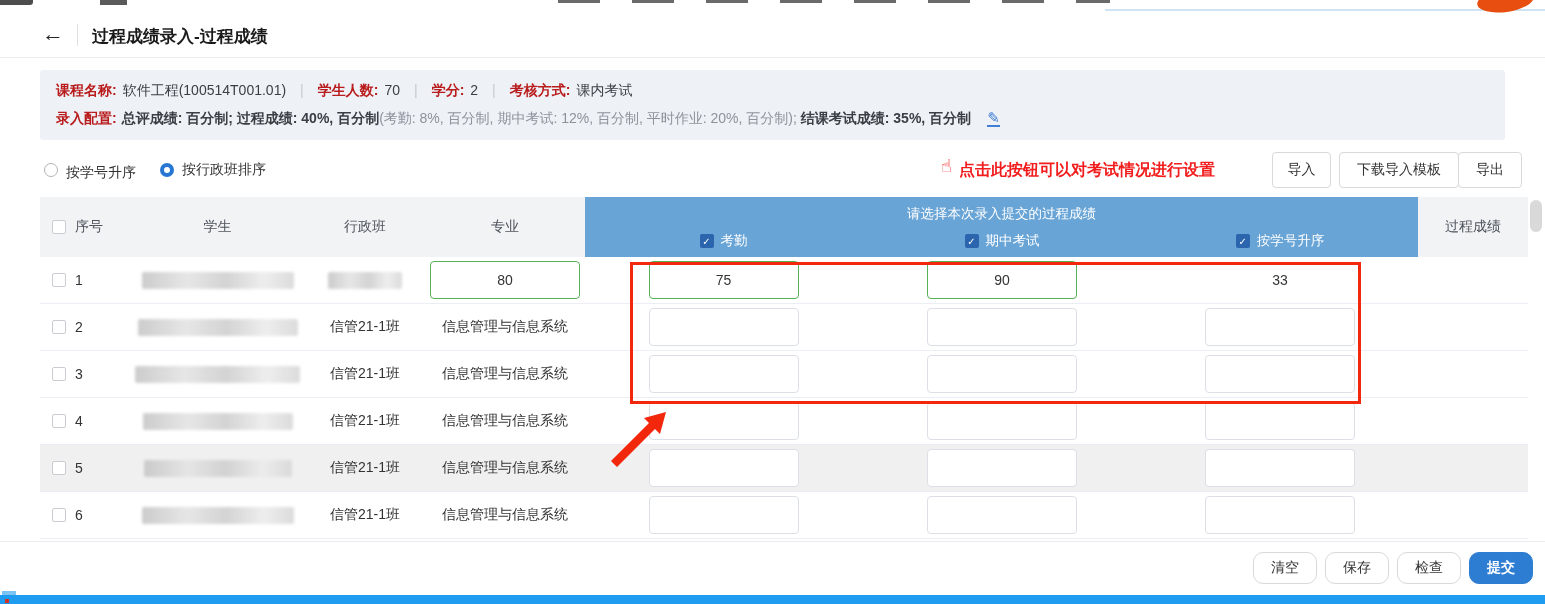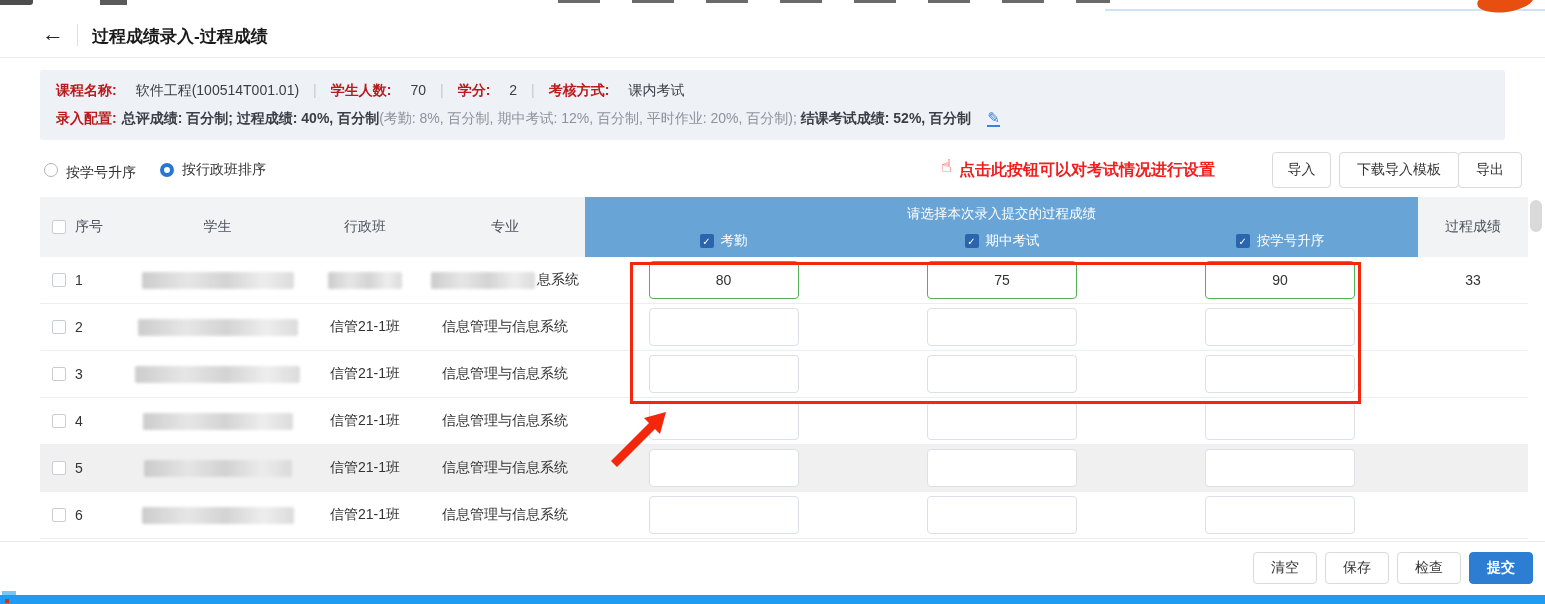--- a/index.html
+++ b/index.html
@@ -20,21 +20,21 @@
   .title-vline { position:absolute; left:77px; top:24px; width:1px; height:22px; background:#e0e0e0; }
   .page-title { position:absolute; left:92px; top:25px; font-size:17px; font-weight:bold; color:#1a1a1a; }
   .header-divider { position:absolute; left:0; top:57px; width:1545px; height:1px; background:#ececec; }
 
   
   .info-panel { position:absolute; left:40px; top:70px; width:1465px; height:70px; background:#eef1f6; border-radius:3px; }
   .info-line { position:absolute; left:16px; font-size:14px; white-space:nowrap; }
   .info-line1 { top:12px; }
   .info-line2 { top:40px; }
   .info-label { font-weight:bold; color:#b91c1c; }
-  .info-value { color:#3a3f45; margin-left:19px; }
+  .info-value { color:#3a3f45; margin-left:6px; }
   .info-sep { color:#c6cad1; margin:0 14px; }
   .cfg-main { font-weight:bold; color:#3a3f45; margin-left:5px; }
   .cfg-detail { color:#8d929b; }
   .cfg-tail { font-weight:bold; color:#3a3f45; }
   .edit-icon { display:inline-block; margin-left:16px; color:#3f7fd6; font-size:15px; border-bottom:2px solid #3f7fd6; line-height:14px; cursor:pointer; }
 
   
   .radio { position:absolute; width:14px; height:14px; border-radius:50%; background:#fff; cursor:pointer; }
   .radio.off { border:1px solid #b0b3b8; }
   .radio.on  { border:4.5px solid #2777d2; }
@@ -73,21 +73,21 @@
 
   
   .scroll-thumb { position:absolute; left:1530px; top:200px; width:12px; height:32px; background:#d9d9d9; border-radius:6px; cursor:pointer; }
 
   
   .red-box { position:absolute; left:630px; top:262px; width:731px; height:142px; border:3px solid #f2270c; z-index:20; pointer-events:none; }
   .red-arrow { position:absolute; left:598px; top:406px; z-index:20; pointer-events:none; }
 
   
   .footer-line { position:absolute; left:0; top:541px; width:1545px; height:1px; background:#ececec; }
-  .ft-btn { position:absolute; top:552px; width:64px; height:32px; background:#fff; border:1px solid #d9d9d9; border-radius:4px; font-size:14px; color:#333; display:flex; align-items:center; justify-content:center; cursor:pointer; }
+  .ft-btn { position:absolute; top:552px; width:64px; height:32px; background:#fff; border:1px solid #d9d9d9; border-radius:10px; font-size:14px; color:#333; display:flex; align-items:center; justify-content:center; cursor:pointer; }
   .btn-clear { left:1253px; } .btn-save { left:1325px; } .btn-check { left:1397px; }
   .btn-submit { left:1469px; background:#2d7dd2; border:1px solid #2d7dd2; color:#fff;font-weight:bold; }
   .bottom-bar { position:absolute; left:0; top:595px; width:1545px; height:9px; background:#1f9bef; }
   .bottom-lb { position:absolute; left:2px; top:591px; width:14px; height:8px; background:#7cc4f4; }
   .bottom-red { position:absolute; left:5px; top:599px; width:4px; height:4px; background:#d03322; }
 </style>
 </head>
 <body>
 
 <div id="app">
@@ -101,21 +101,21 @@
   <div class="back-arrow">←</div>
   <div class="title-vline"></div>
   <div class="page-title">过程成绩录入-过程成绩</div>
   <div class="header-divider"></div>
 
   <div class="info-panel">
     <div class="info-line info-line1">
       <span class="info-label">课程名称:</span><span class="info-value">软件工程(100514T001.01)</span><span class="info-sep">|</span><span class="info-label">学生人数:</span><span class="info-value">70</span><span class="info-sep">|</span><span class="info-label">学分:</span><span class="info-value">2</span><span class="info-sep">|</span><span class="info-label">考核方式:</span><span class="info-value">课内考试</span>
     </div>
     <div class="info-line info-line2">
-      <span class="info-label">录入配置:</span><span class="cfg-main">总评成绩: 百分制; 过程成绩: 40%, 百分制</span><span class="cfg-detail">(考勤: 8%, 百分制, 期中考试: 12%, 百分制, 平时作业: 20%, 百分制);</span> <span class="cfg-tail">结课考试成绩: 52%, 百分制</span><span class="edit-icon">✎</span>
+      <span class="info-label">录入配置:</span><span class="cfg-main">总评成绩: 百分制; 过程成绩: 40%, 百分制</span><span class="cfg-detail">(考勤: 8%, 百分制, 期中考试: 12%, 百分制, 平时作业: 20%, 百分制);</span> <span class="cfg-tail">结课考试成绩: 35%, 百分制</span><span class="edit-icon">✎</span>
     </div>
   </div>
 
   <div class="radio off" style="left:44px; top:163px;"></div>
   <div class="radio-label" style="left:66px; top:164px;">按学号升序</div>
   <div class="radio on" style="left:160px; top:163px;"></div>
   <div class="radio-label" style="left:182px; top:161px;">按行政班排序</div>
 
 
   <div class="annotation-hand">☝</div>
@@ -167,24 +167,20 @@
           <div class="cbx"></div>
         </div>
         <div class="tc" style="padding-left: 3px;">1</div>
         <div class="tc center">
           <div class="blur" style="width: 152px;"></div>
         </div>
         <div class="tc center">
           <div class="blur" style="width: 74px;"></div>
         </div>
         <div class="tc center">
-          <div class="blur" style="width: 104px;"></div>
-          <span class="major-tail">息系统</span>
-        </div>
-        <div class="tc center">
           <input class="score-input filled" type="text" value="80" style="">
         </div>
         <div class="tc center">
           <input class="score-input filled" type="text" value="75" style="">
         </div>
         <div class="tc center">
           <input class="score-input filled" type="text" value="90" style="">
         </div>
         <div class="tc center">33</div>
       </div>

